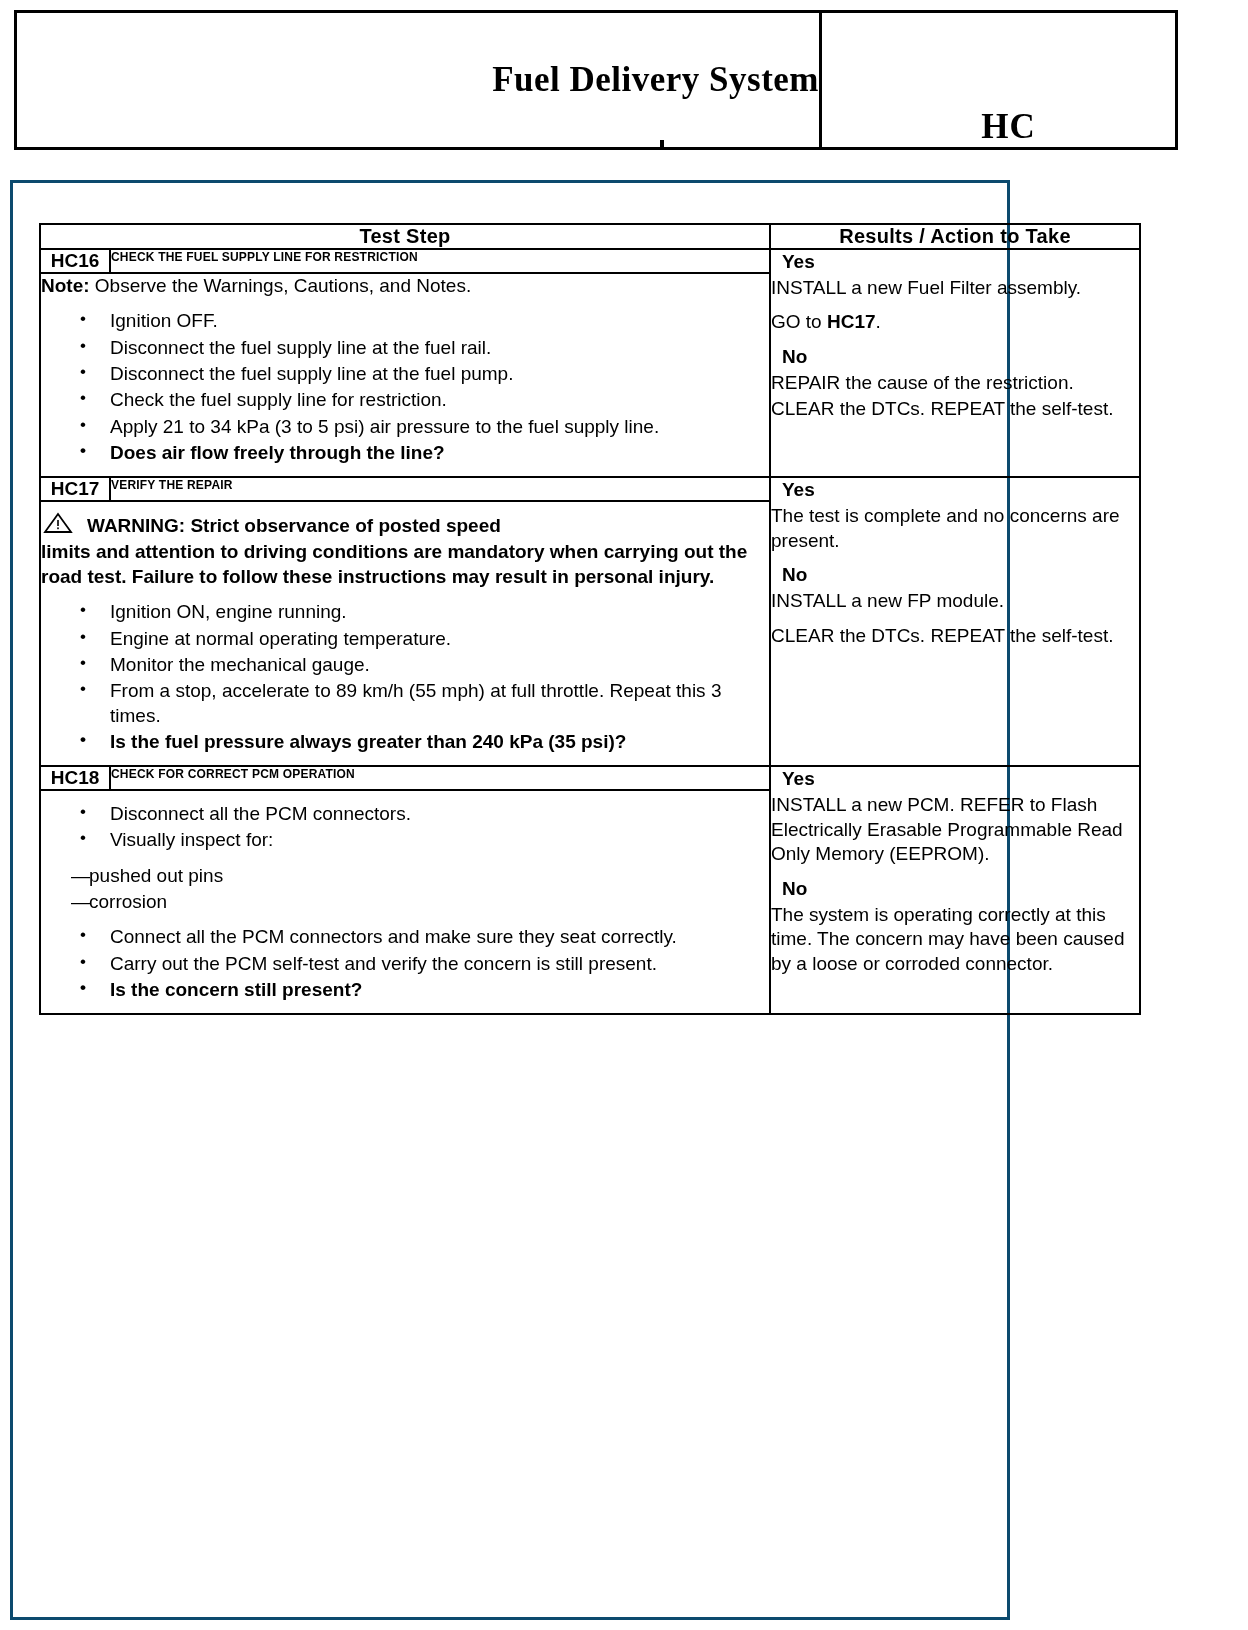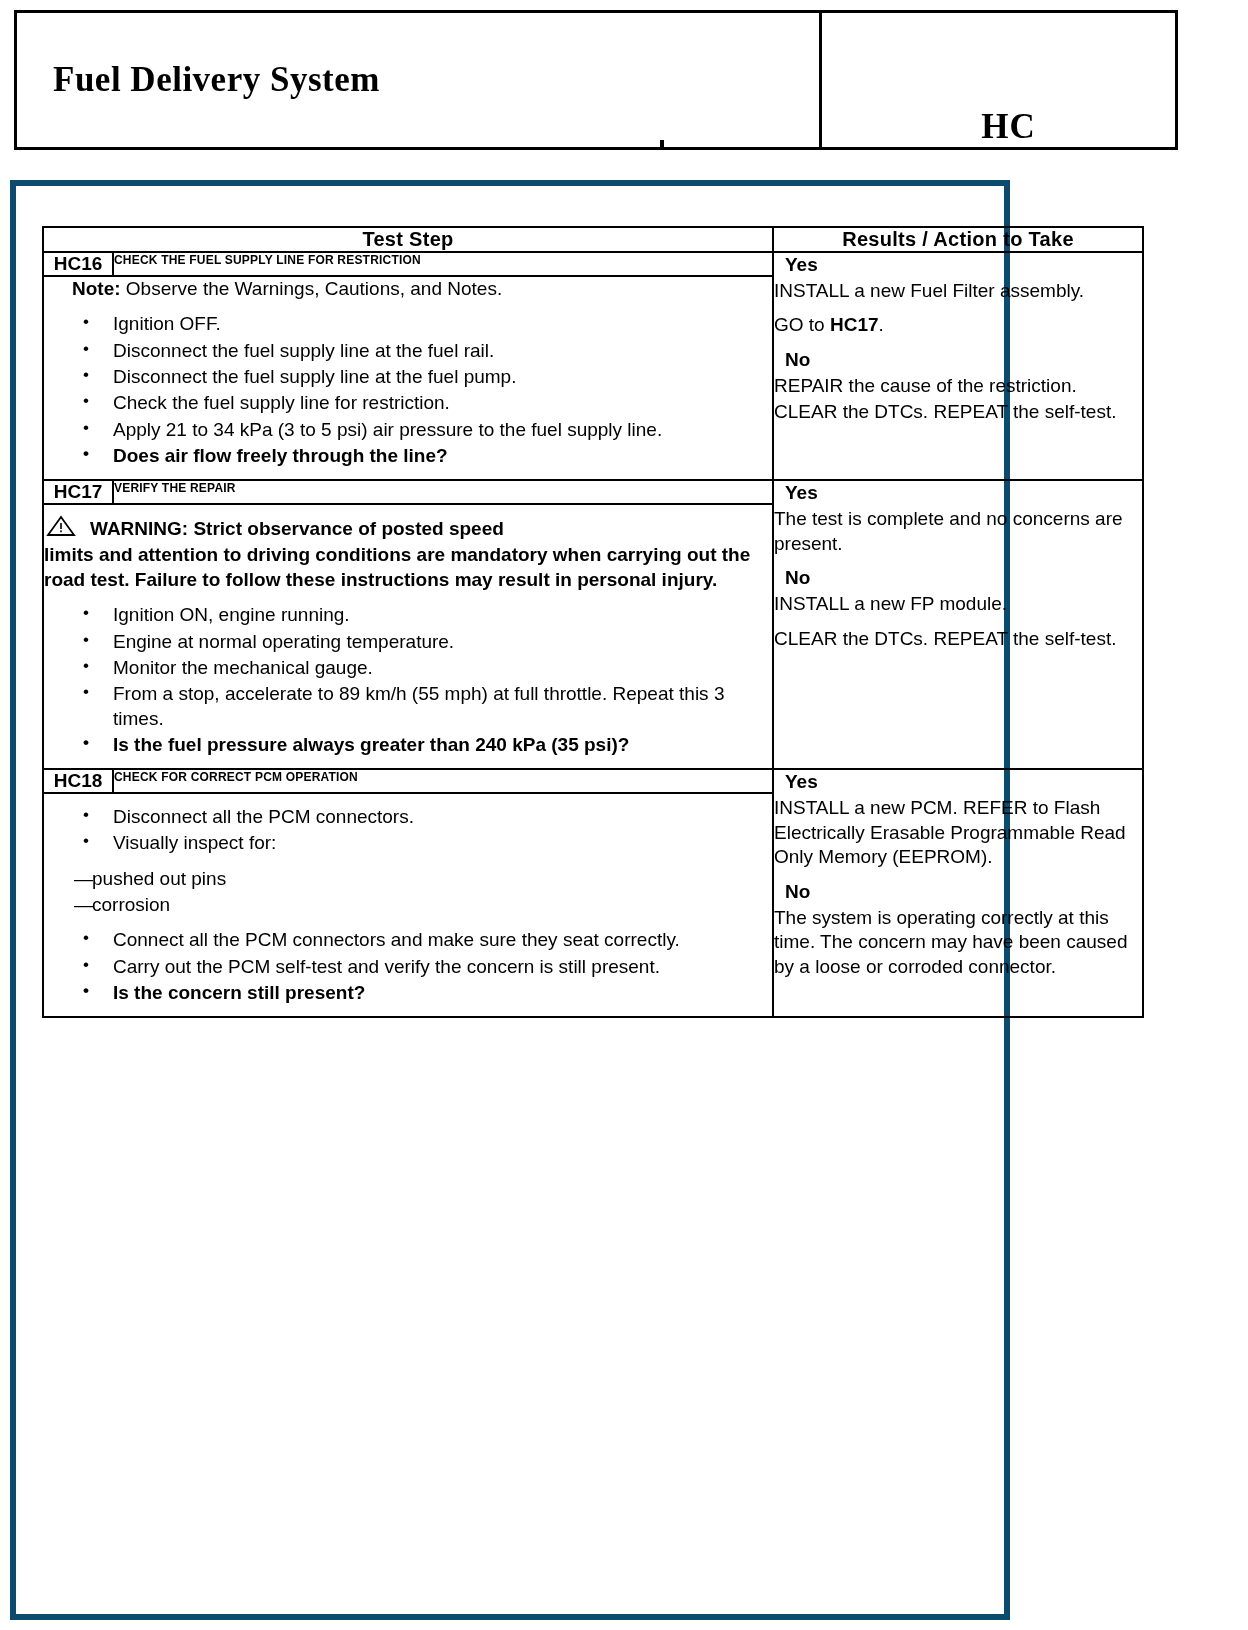--- a/index.html
+++ b/index.html
@@ -27,20 +27,21 @@
     box-sizing: border-box;
     display: flex;
   }
   .header-title-cell {
     flex: 0 0 805px;
     display: flex;
     align-items: center;
     padding-left: 36px;
     box-sizing: border-box;
     border-right: 3px solid #000;
+    justify-content: flex-end;
   }
   .header-title {
     font-family: "Liberation Serif", serif;
     font-weight: bold;
     font-size: 35px;
     letter-spacing: 0.5px;
   }
   .header-code-cell {
     flex: 1 1 auto;
     display: flex;
@@ -63,21 +64,21 @@
     background: #000;
   }
 
   
   .page-frame {
     position: absolute;
     left: 10px;
     top: 180px;
     width: 1000px;
     height: 1440px;
-    border: 6px solid #0c4a6e;
+    border: 3px solid #0c4a6e;
     box-sizing: border-box;
     background: #fff;
   }
 
   
   .diag-table {
     position: absolute;
     left: 26px;
     top: 40px;
     width: 1100px;
@@ -119,21 +120,21 @@
     padding: 10px 14px 14px 14px;
     line-height: 1.28;
   }
   .result-cell {
     font-size: 19px;
     padding: 14px 10px 14px 14px;
     line-height: 1.3;
   }
 
   .note-line { margin: 0 0 4px 0; }
-  .note-line b { font-weight: bold; margin-left: 28px; }
+  .note-line b { font-weight: bold; }
 
   ul.bullets {
     list-style: none;
     margin: 11px;
     padding: 0 0 0 22px;
   }
   ul.bullets > li {
     position: relative;
     padding-left: 36px;
     margin: 0 0 2px 0;

